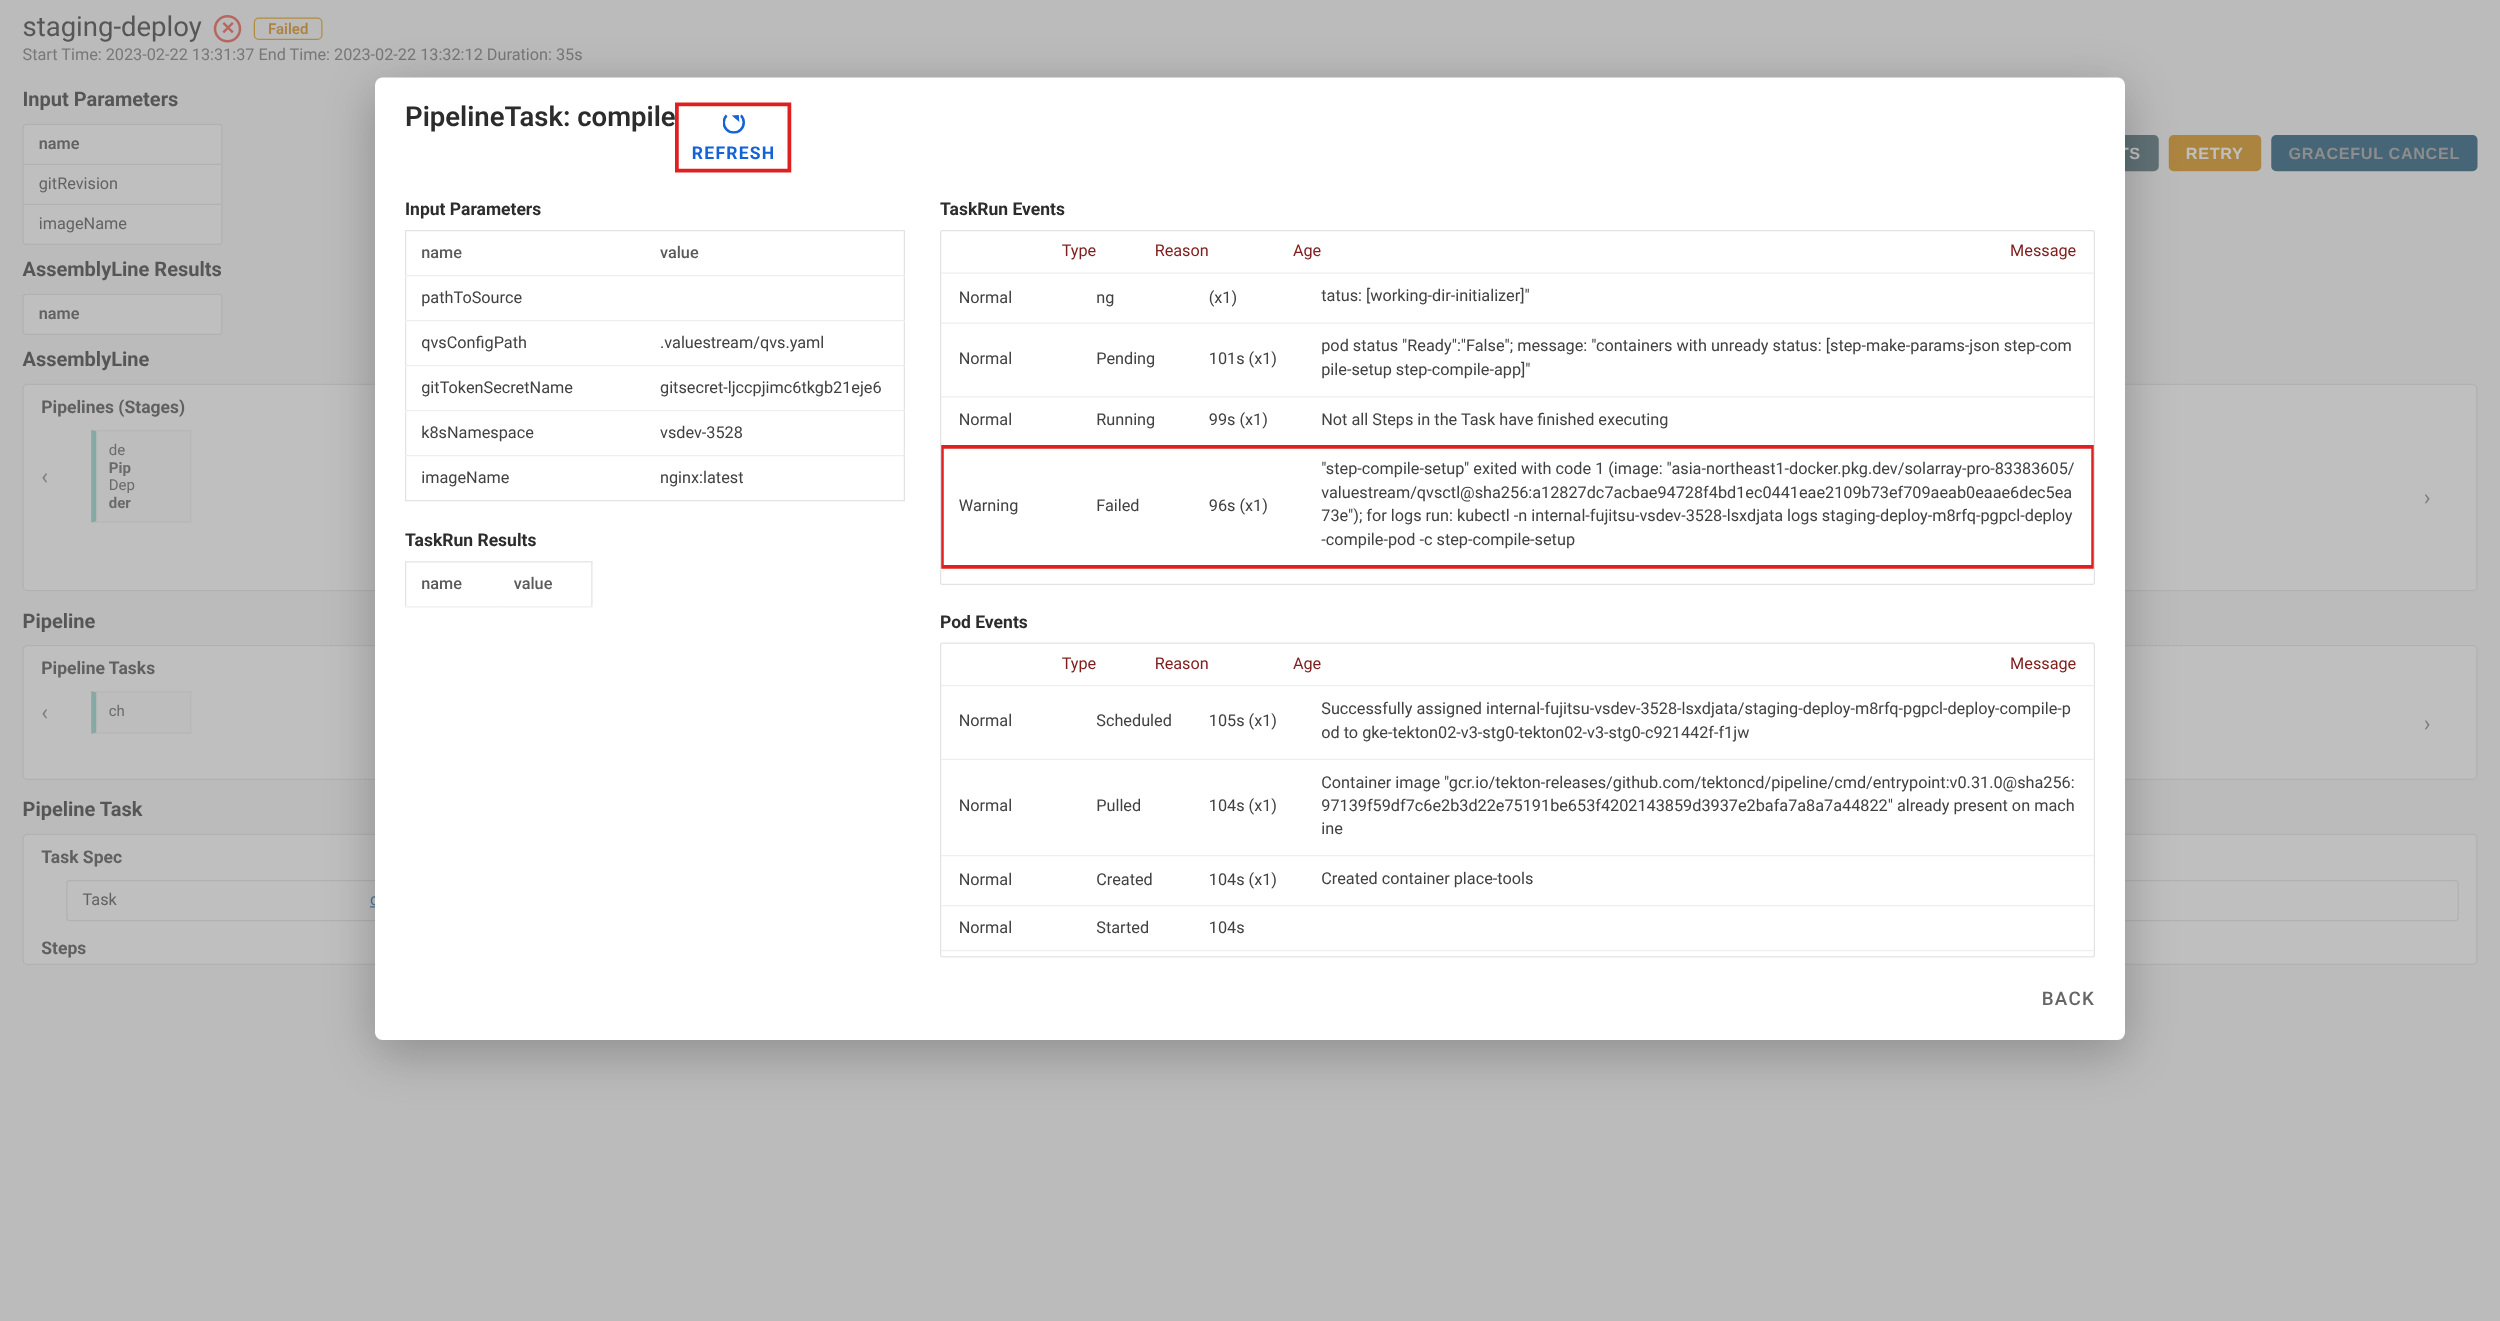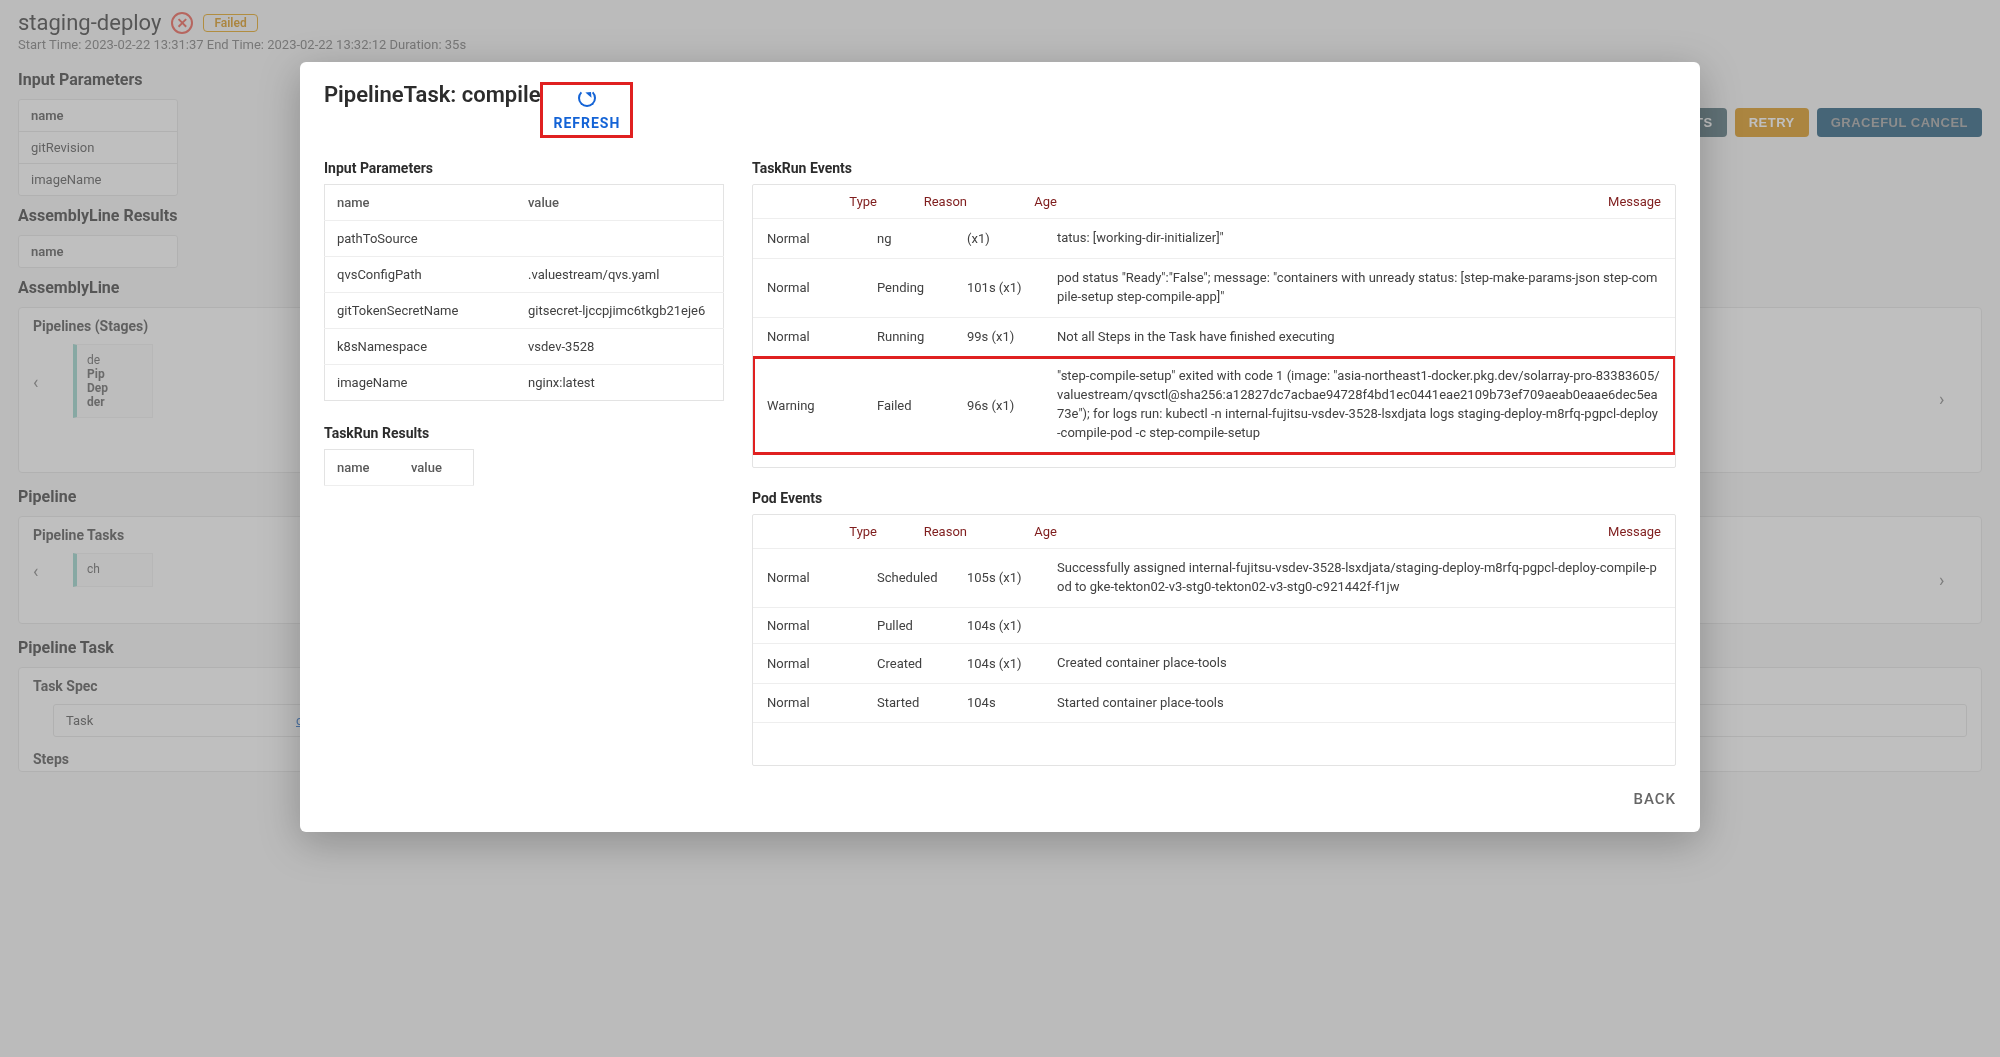--- a/index.html
+++ b/index.html
@@ -197,21 +197,21 @@
   </div>
 
   <div class="bg-section-title">AssemblyLine</div>
   <div class="bg-box" style="position:relative;height:166px;">
     <div class="bg-box-title">Pipelines (Stages)</div>
     <div class="carousel-wrap">
       <div class="chev">‹</div>
       <div class="pipeline-card">
         <div>de</div>
         <div style="font-weight:700">Pip</div>
-        <div style="font-weight:700">Dep</div>
+        <div style="font-weight:400">Dep</div>
         <div style="font-weight:700">der</div>
       </div>
     </div>
     <div class="chev carousel-right-chev" style="top:80px">›</div>
   </div>
 
   <div class="bg-section-title">Pipeline</div>
   <div class="bg-box" style="position:relative;height:108px;">
     <div class="bg-box-title">Pipeline Tasks</div>
     <div class="carousel-wrap">
@@ -343,32 +343,32 @@
               <div class="evt-row">
                 <div>Normal</div>
                 <div>Scheduled</div>
                 <div>105s (x1)</div>
                 <div class="msg">Successfully assigned internal-fujitsu-vsdev-3528-lsxdjata/staging-deploy-m8rfq-pgpcl-deploy-compile-pod to gke-tekton02-v3-stg0-tekton02-v3-stg0-c921442f-f1jw</div>
               </div>
               <div class="evt-row">
                 <div>Normal</div>
                 <div>Pulled</div>
                 <div>104s (x1)</div>
+                <div class="msg">Container image "gcr.io/tekton-releases/github.com/tektoncd/pipeline/cmd/entrypoint:v0.31.0@sha256:97139f59df7c6e2b3d22e75191be653f4202143859d3937e2bafa7a8a7a44822" already present on machine</div>
               </div>
               <div class="evt-row">
                 <div>Normal</div>
                 <div>Created</div>
                 <div>104s (x1)</div>
                 <div class="msg">Created container place-tools</div>
               </div>
               <div class="evt-row">
                 <div>Normal</div>
                 <div>Started</div>
                 <div>104s</div>
-                <div class="msg">Started container place-tools</div>
               </div>
             </div>
         </div>
       </div>
     </div>
 
     <div class="modal-foot">
       <span class="back-btn">BACK</span>
     </div>
   </div>

